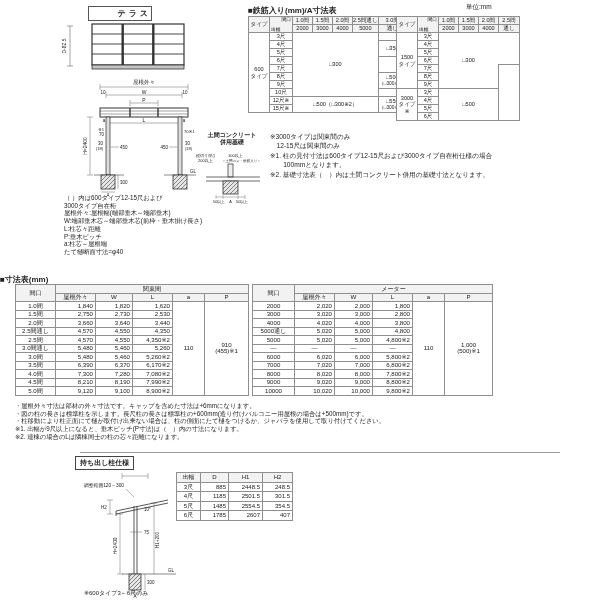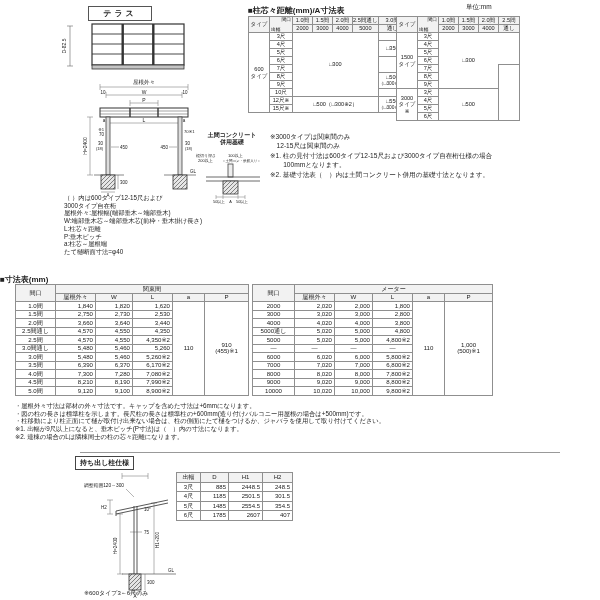--- a/index.html
+++ b/index.html
@@ -19,21 +19,21 @@
   .ct td,.ct th{font-size:6px;height:8.5px}
   .ct th{background:#f2f2f2}
   .r{text-align:right;padding-right:2px}
   .sm{font-size:4.8px}
   .wrap{white-space:normal;line-height:1.1}
   .brn{border-right:none}
   .bln{border-left:none}
   .diag{position:relative;background:linear-gradient(to bottom right,transparent 47%,#8f8f8f 47%,#8f8f8f 53%,transparent 53%)}
   .diag .tr{position:absolute;top:0;right:1px;font-size:4.8px}
   .diag .bl{position:absolute;bottom:0;left:1px;font-size:4.8px}
-  .t-box{border:1px solid #555;text-align:center;font-weight:bold;font-size:8px;
+  .t-box{border:1px solid #555;text-align:right;font-weight:bold;font-size:8px;
          letter-spacing:3px;line-height:13px}
   .c-box{border:1px solid #444;font-weight:bold;font-size:7px;padding:1px 4px;white-space:nowrap}
   .divider{border-top:1px solid #999;height:0}
   svg text{fill:#222;font-family:"Liberation Sans","DejaVu Sans",sans-serif}
 </style>
 </head>
 <body>
 
 <div class="page">
 
@@ -162,21 +162,21 @@
   <div class="abs" style="left:270px;top:132px;width:300px">
     <div class="fn">※3000タイプは関東間のみ</div>
     <div class="fn">　12-15尺は関東間のみ</div>
     <div class="fn">※1. 柱の見付寸法は600タイプ12-15尺および3000タイプ自在桁仕様の場合</div>
     <div class="fn">　　100mmとなります。</div>
     <div class="fn">※2. 基礎寸法表（　）内は土間コンクリート併用の基礎寸法となります。</div>
   </div>
 
   <div class="abs" style="left:466px;top:3px;font-size:6.5px">単位:mm</div>
 
-  <div class="abs bt" style="left:248px;top:5px">■柱芯々距離(mm)/A寸法表</div>
+  <div class="abs bt" style="left:248px;top:5px">■鉄筋入り(mm)/A寸法表</div>
 
   <table class="ft abs" style="left:248px;top:16px">
     <colgroup>
         <col style="width:21px">
         <col style="width:23px">
         <col style="width:20px">
         <col style="width:20px">
         <col style="width:20px">
         <col style="width:22px">
         <col style="width:20px">

